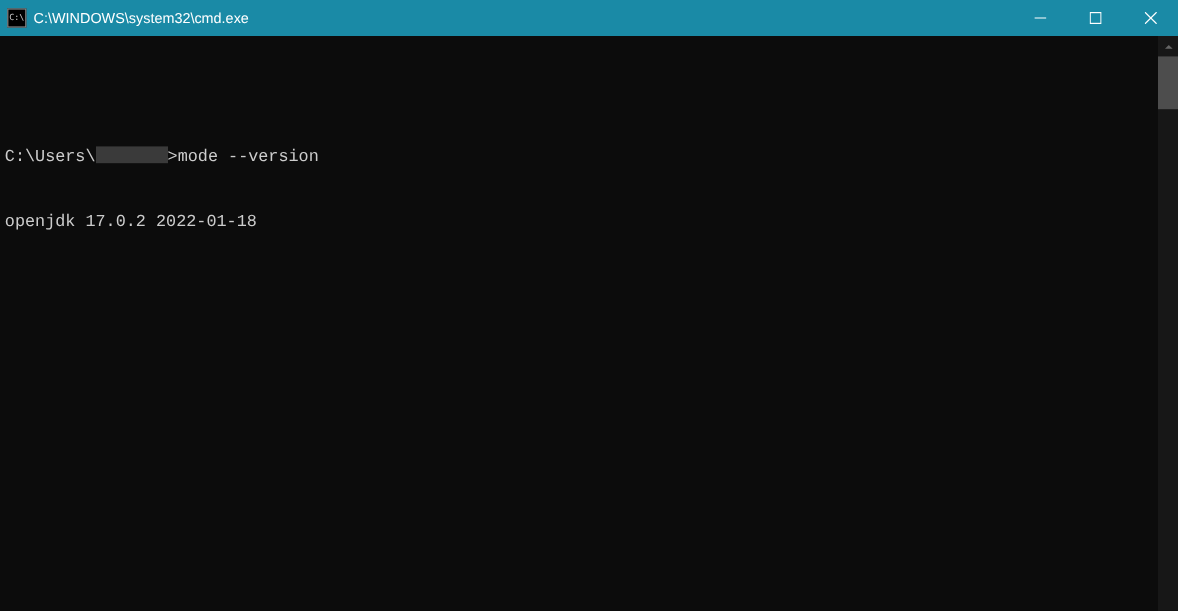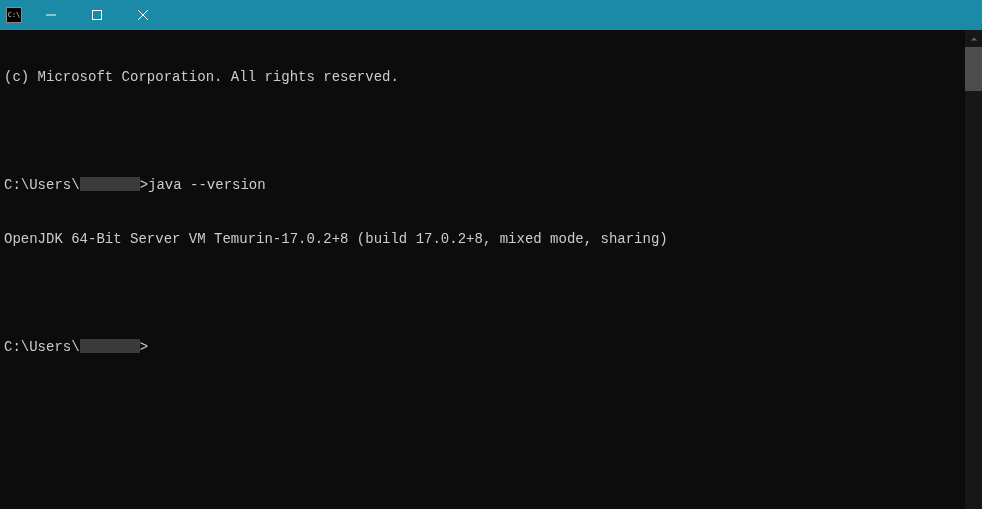--- a/index.html
+++ b/index.html
@@ -130,20 +130,21 @@
       height: 44px;
       background: #4d4d4d;
     }
   </style>
 </head>
 <body>
 
 <div class="window">
   <div class="titlebar">
     <div class="titlebar-icon">C:\</div>
+    <div class="titlebar-title">C:\WINDOWS\system32\cmd.exe</div>
     <div class="titlebar-controls">
       <div class="titlebar-btn">
         <svg viewBox="0 0 10 10">
             <line x1="0" y1="5" x2="10" y2="5"></line>
           </svg>
       </div>
       <div class="titlebar-btn">
         <svg viewBox="0 0 10 10">
             <rect x="0.5" y="0.5" width="9" height="9"></rect>
           </svg>
@@ -152,26 +153,24 @@
         <svg viewBox="0 0 10 10">
             <line x1="0" y1="0" x2="10" y2="10"></line>
             <line x1="10" y1="0" x2="0" y2="10"></line>
           </svg>
       </div>
     </div>
   </div>
 
   <div class="terminal-wrapper">
     <div class="terminal">
-      <div class="line">(c) Microsoft Corporation. All rights reserved.</div>
       <div class="line"></div>
-      <div class="line"><span>C:\Users\</span><span class="redacted"></span><span>&gt;</span><span>java --version</span></div>
-      <div class="line">OpenJDK 64-Bit Server VM Temurin-17.0.2+8 (build 17.0.2+8, mixed mode, sharing)</div>
+      <div class="line"><span>C:\Users\</span><span class="redacted"></span><span>&gt;</span><span>mode --version</span></div>
+      <div class="line">openjdk 17.0.2 2022-01-18</div>
       <div class="line"></div>
-      <div class="line"><span>C:\Users\</span><span class="redacted"></span><span>&gt;</span></div>
     </div>
 
     <div class="scrollbar">
       <div class="scrollbar-arrow">
         <svg viewBox="0 0 10 10">
             <path d="M1 7 L5 3 L9 7 Z"></path>
           </svg>
       </div>
       <div class="scrollbar-track">
         <div class="scrollbar-thumb"></div>

